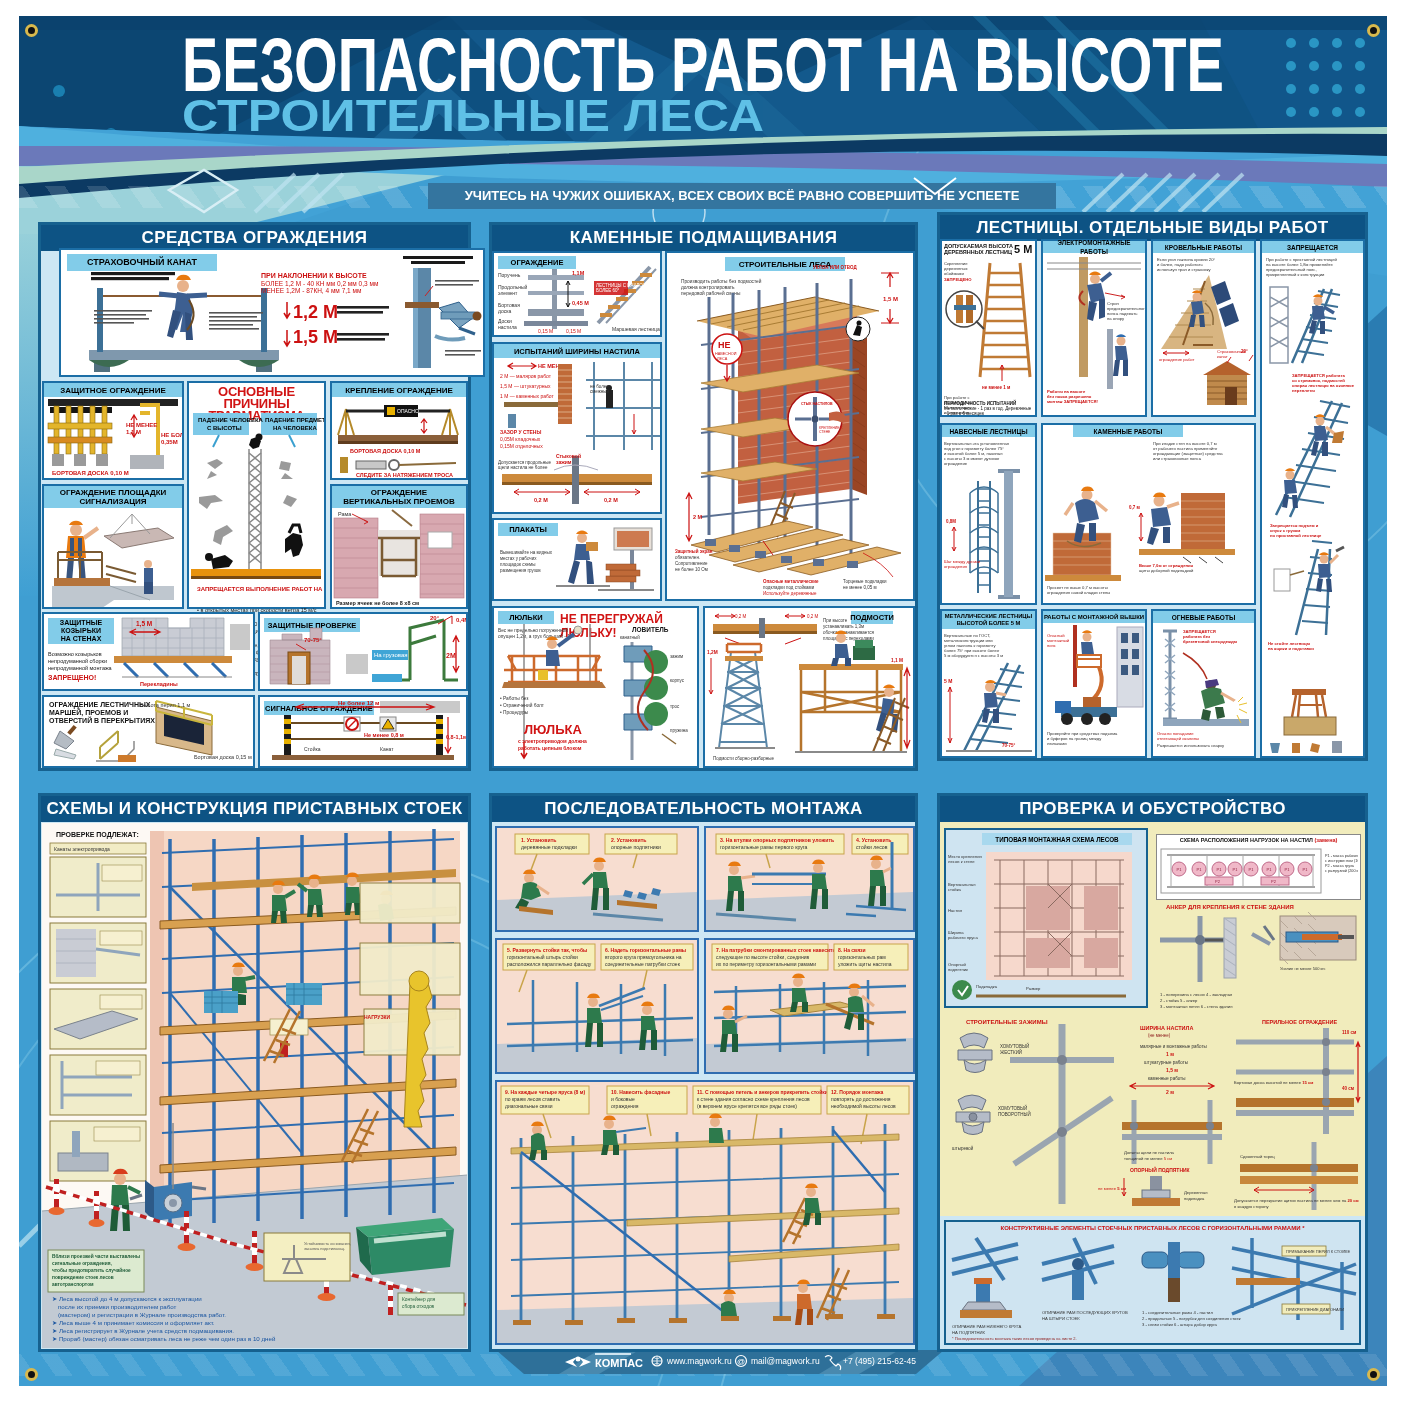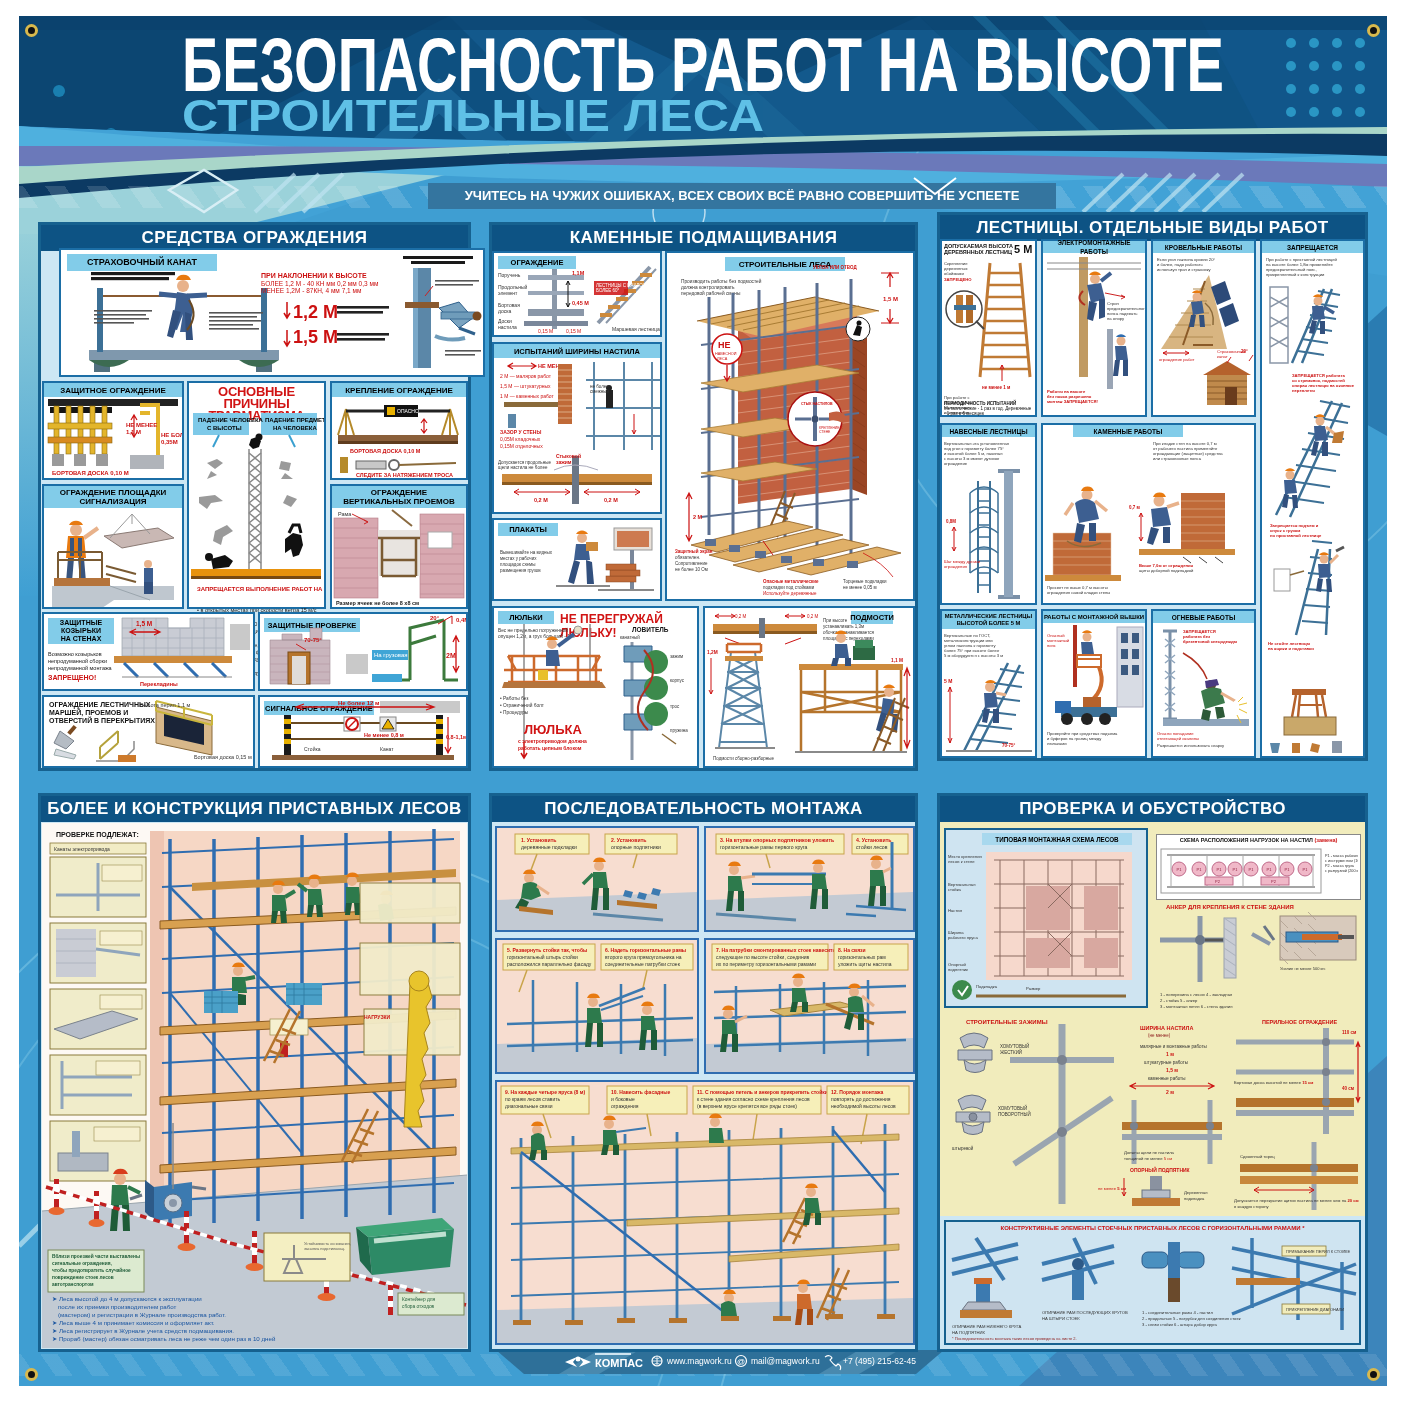--- a/index.html
+++ b/index.html
@@ -1201,21 +1201,21 @@
       <circle cx="83" cy="80" r="2.5" fill="#fff"></circle>
       <path d="M30,30 q18,10 24,26" stroke="#b03020" stroke-width="1.5" fill="none"></path>
       <text x="4" y="112" font-size="4.2" fill="#cc1111">Опасно попадание</text>
       <text x="4" y="117" font-size="4.2" fill="#cc1111">отлетающей окалины</text>
       <text x="4" y="124" font-size="4.2" fill="#333">Разрешается использовать сварку</text>
     </svg>
   </div>
 </div>
 
 <div class="panel" id="p4" style="left:38px;top:793px;width:433px;height:559px">
-  <div class="phead">БОЛЕЕ И КОНСТРУКЦИЯ ПРИСТАВНЫХ ЛЕСОВ</div>
+  <div class="phead">СХЕМЫ И КОНСТРУКЦИЯ ПРИСТАВНЫХ СТОЕК</div>
 
   <div class="sub" style="left:1px;top:27px;width:425px;height:525px;border:none;background:#fdf9f4">
     <svg width="425" height="525" style="position:absolute;left:0;top:0">
 
       <rect x="108" y="8" width="310" height="380" fill="#f6d7c5"></rect>
       <rect x="108" y="8" width="14" height="380" fill="#eec5b2"></rect>
 
       <path d="M0,388 L425,352 L425,525 L0,525 Z" fill="#c2cad3"></path>
       <path d="M0,388 L425,352" stroke="#9aa5ad" stroke-width="1"></path>
 

